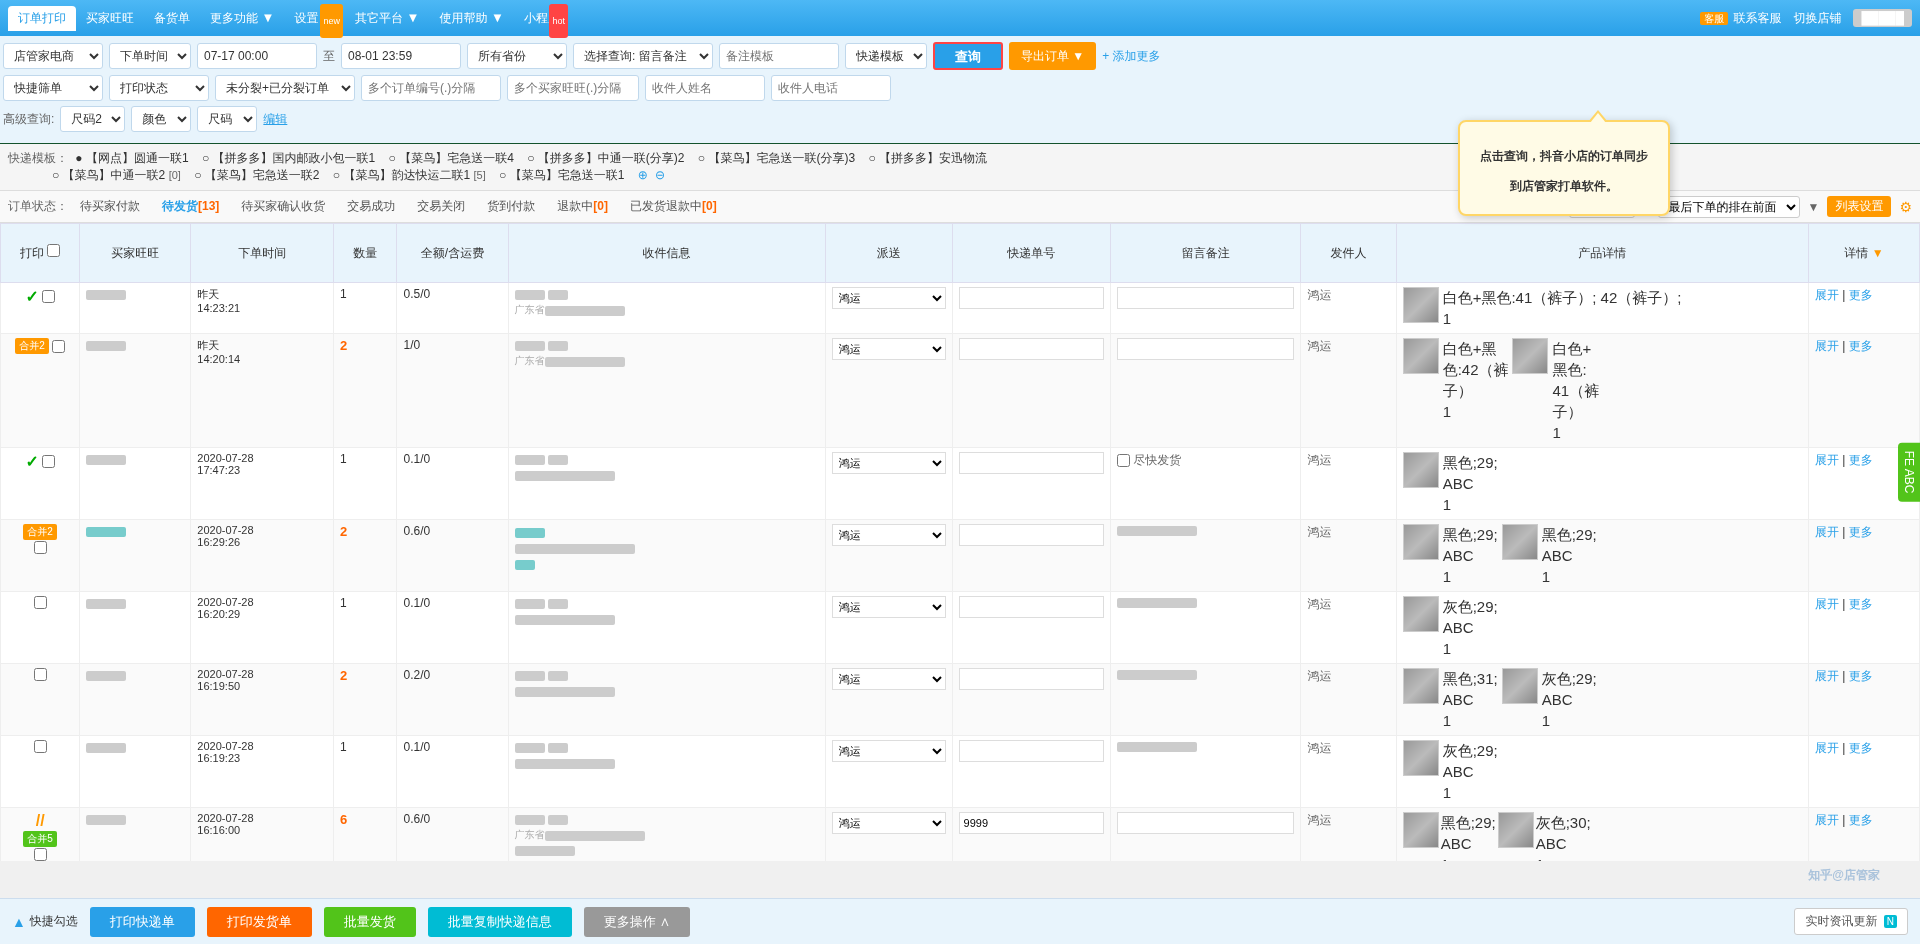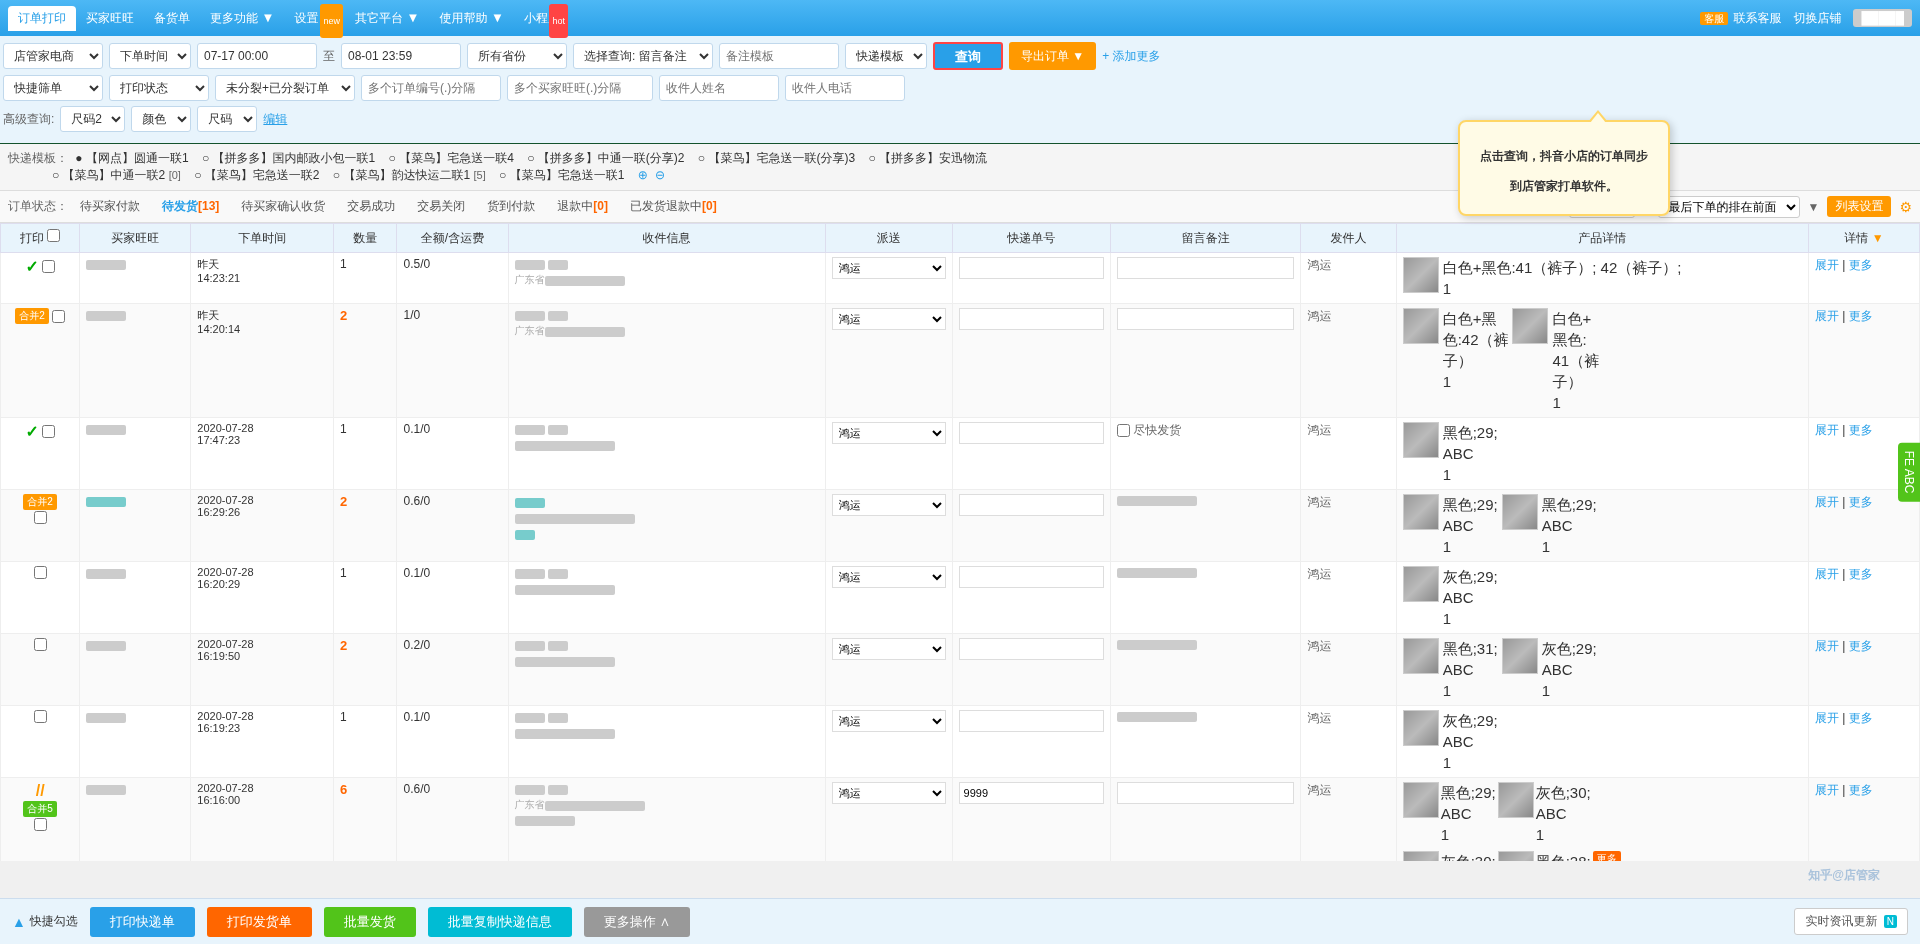--- a/index.html
+++ b/index.html
@@ -179,21 +179,21 @@
 
     
     .orders-table {
       width: 100%;
       border-collapse: collapse;
       background: white;
     }
     .orders-table th {
       background: #e8f4fc;
       border: 1px solid #dde;
-      padding: 5px 6px;
+      padding: 20px 6px;
       text-align: center;
       color: #333;
       font-weight: normal;
       font-size: 12px;
     }
     .orders-table td {
       border: 1px solid #eee;
       padding: 4px 6px;
       vertical-align: top;
       font-size: 12px;
@@ -503,21 +503,21 @@
     <select class="filter-select">
       <option>快捷筛单</option>
     </select>
     <select class="filter-select">
       <option>打印状态</option>
     </select>
     <select class="filter-select" style="min-width:140px;">
       <option>未分裂+已分裂订单</option>
     </select>
     <input class="filter-input" style="width: 140px;" placeholder="多个订单编号(.)分隔">
-    <input class="filter-input" style="width: 146px;" placeholder="多个买家旺旺(.)分隔">
+    <input class="filter-input" style="width: 132px;" placeholder="多个买家旺旺(.)分隔">
     <input class="filter-input" style="width: 80px;" placeholder="收件人姓名">
     <input class="filter-input" style="width: 100px;" placeholder="收件人电话">
   </div>
 
 
   <div class="filter-row">
     <span style="color:#666;">高级查询:</span>
     <select class="filter-select" style="min-width:60px;">
       <option>尺码2</option>
     </select>

